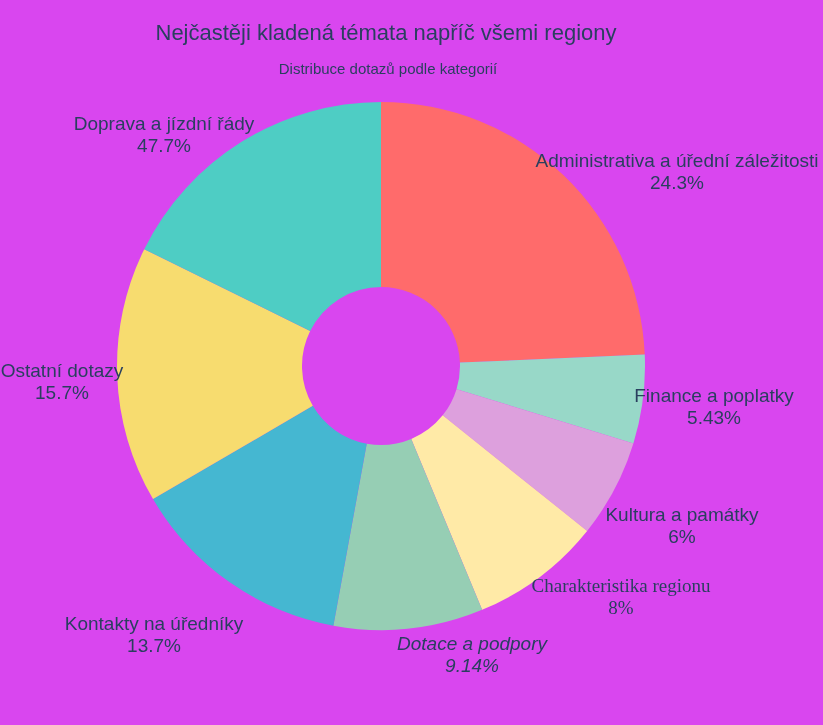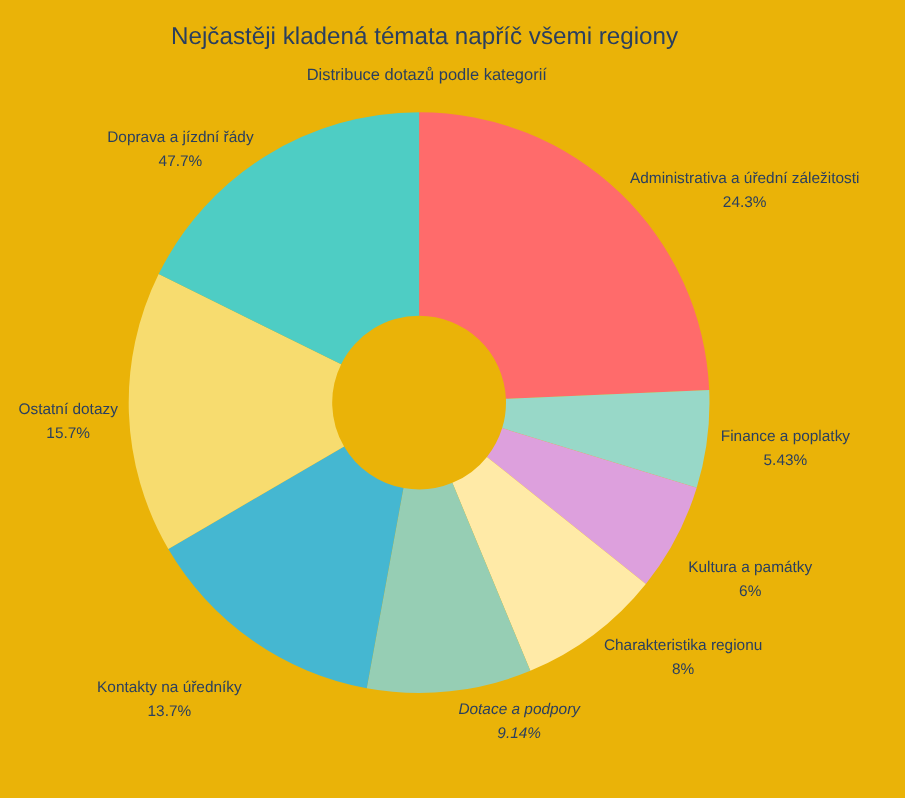--- a/index.html
+++ b/index.html
@@ -5,21 +5,21 @@
   html, body {
     margin: 0;
     padding: 0;
     background: #ffffff;
     font-family: "Liberation Sans", sans-serif;
   }
   .stage {
     position: relative;
     width: 823px;
     height: 725px;
-    background: #eab308;
+    background: #d946ef;
     overflow: hidden;
   }
   .chart-title {
     position: absolute;
     left: 386px;
     top: 20px;
     transform: translateX(-50%);
     margin: 0;
     font-size: 22px;
     font-weight: 400;
@@ -39,21 +39,21 @@
   }
   svg.donut {
     position: absolute;
     left: 0;
     top: 0;
   }
   .slice-label {
     position: absolute;
     transform: translateX(-50%);
     text-align: center;
-    font-size: 14px;
+    font-size: 19px;
     line-height: 22px;
     color: #2a3f5f;
     white-space: nowrap;
   }
 </style>
 </head>
 <body>
 
 <div class="stage">
   <h1 class="chart-title">Nejčastěji kladená témata napříč všemi regiony</h1>
@@ -74,21 +74,21 @@
         <div>24.3%</div>
       </div>
       <div class="slice-label" style="left: 714px; top: 385px;">
         <div>Finance a poplatky</div>
         <div>5.43%</div>
       </div>
       <div class="slice-label" style="left: 682px; top: 504px;">
         <div>Kultura a památky</div>
         <div>6%</div>
       </div>
-      <div class="slice-label" style="left: 621px; top: 575px;">
+      <div class="slice-label" style="left: 621px; top: 575px; font-family: Liberation Serif, serif;">
         <div>Charakteristika regionu</div>
         <div>8%</div>
       </div>
       <div class="slice-label" style="left: 472px; top: 633px; font-style: italic;">
         <div>Dotace a podpory</div>
         <div>9.14%</div>
       </div>
       <div class="slice-label" style="left: 154px; top: 579px; margin-top: 34px;">
         <div>Kontakty na úředníky</div>
         <div>13.7%</div>

